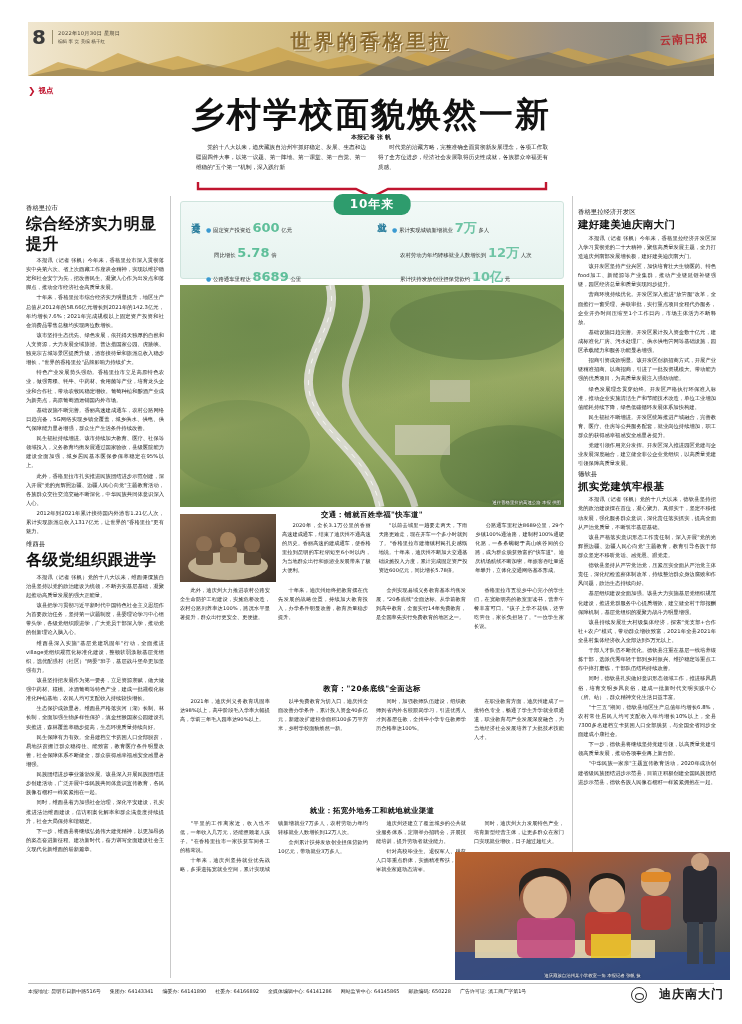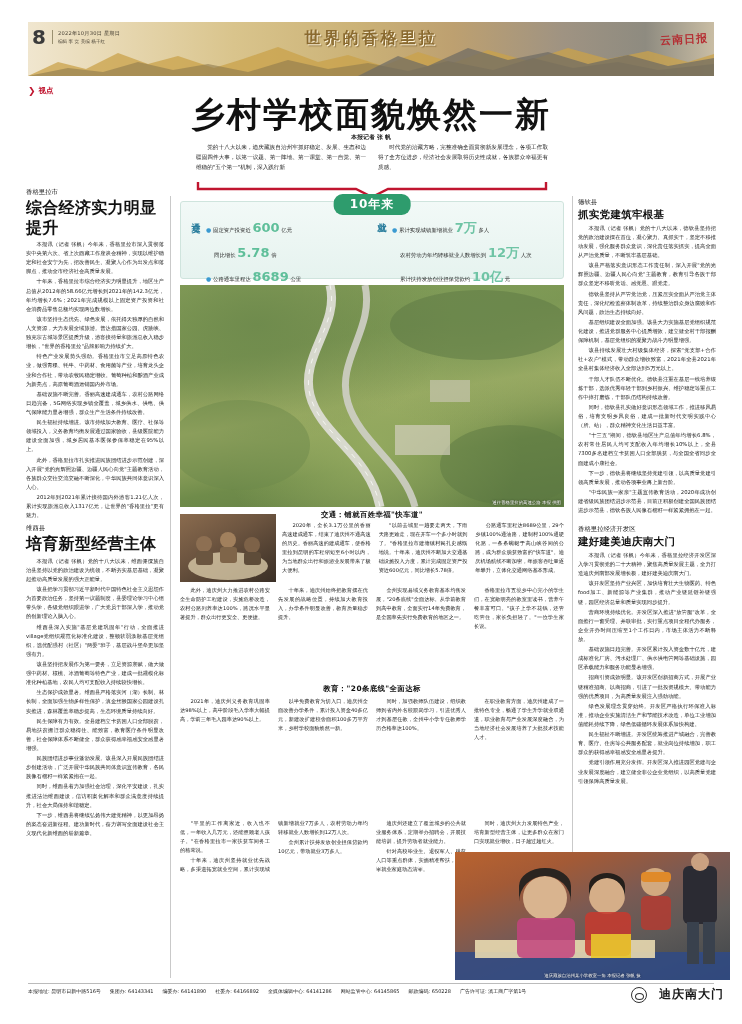--- a/index.html
+++ b/index.html
@@ -20,21 +20,21 @@
   .mh-mountains { position: absolute; left: 0; bottom: 0; width: 100%; height: 34px; }
   .mh-left {
     position: absolute; left: 4px; top: 5px; display: flex; align-items: center; gap: 6px;
   }
   .mh-pageno { font-size: 20px; font-weight: 700; color: #3b3b3b; line-height: 1; }
   .mh-datebar { border-left: 1px solid #9a9070; padding-left: 5px; }
   .mh-date { font-size: 5.2px; color: #4a4336; letter-spacing: .2px; white-space: nowrap; }
   .mh-editors { font-size: 4.6px; color: #4a4336; margin-top: 1.5px; white-space: nowrap; }
   .mh-title {
     position: absolute; left: 50%; transform: translateX(-50%); top: 6px;
-    font-size: 16px; font-weight: 700; letter-spacing: 3px;
+    font-size: 20px; font-weight: 700; letter-spacing: 3px;
     color: #8a6a2f;
     text-shadow: 1px 1px 0 #fff6dd, 2px 2px 1px rgba(90,60,10,.45);
     font-family: "DejaVu Serif", "Liberation Serif", serif;
     white-space: nowrap;
   }
   .mh-logo {
     position: absolute; right: 6px; top: 10px; font-size: 11px; font-weight: 700;
     color: #b5232a; font-family: "DejaVu Serif", serif; letter-spacing: 1px;
     transform: rotate(-3deg); opacity: .9;
   }
@@ -192,85 +192,85 @@
     <div class="lede-ind">党的十八大以来，迪庆藏族自治州牢抓好稳定、发展、生态和边疆固四件大事，以第一议题、第一阵地、第一课堂、第一自觉、第一维稳的"五个第一"机制，深入践行新</div>
     <div class="lede-ind">时代党的治藏方略，完整准确全面贯彻新发展理念，各项工作取得了全方位进步，经济社会发展取得历史性成就，各族群众幸福更有质感。</div>
   </div>
   <svg class="bracket" viewBox="0 0 352 18" preserveAspectRatio="none">
     <path d="M2,2 L2,9 L160,9 L176,17 L192,9 L350,9 L350,2" fill="none" stroke="#c0152f" stroke-width="2.4"></path>
   </svg>
 
   <div class="vrule" style="left:170px; top:196px; height:782px;"></div>
   <div class="vrule" style="left:572px; top:196px; height:782px;"></div>
 
-  <div class="side-col" style="left:26px; top:188px; height:780px;">
+  <div class="side-col" style="left:26px; top:204px; height:780px;">
 
     <div>
       <div class="side-kicker">香格里拉市</div>
       <div class="side-head">综合经济实力明显提升</div>
       <div class="body-text">
         <p>本报讯（记者 张帆）今年来，香格里拉市深入贯彻落实中央第六次、省上次西藏工作座谈会精神，实现以维护稳定和社会安宁为先，把改善民生、凝聚人心作为出发点和落脚点，推动全市经济社会高质量发展。</p>
         <p>十年来，香格里拉市综合经济实力明显提升，地区生产总值从2012年的58.66亿元增长到2021年的142.3亿元，年均增长7.6%；2021年完成规模以上固定资产投资和社会消费品零售总额均实现两位数增长。</p>
         <p>该市坚持生态优先、绿色发展，依托得天独厚的自然和人文资源，大力发展全域旅游。普达措国家公园、虎跳峡、独克宗古城等景区提质升级，游客接待量和旅游总收入稳步增长，"世界的香格里拉"品牌影响力持续扩大。</p>
         <p>特色产业发展势头强劲。香格里拉市立足高原特色农业，做强青稞、牦牛、中药材、食用菌等产业，培育龙头企业和合作社，带动农牧民稳定增收。葡萄种植和酿酒产业成为新亮点，高原葡萄酒远销国内外市场。</p>
         <p>基础设施不断完善。香丽高速建成通车，农村公路网络日趋完备，5G网络实现乡镇全覆盖，城乡供水、供电、供气保障能力显著增强，群众生产生活条件持续改善。</p>
         <p>民生福祉持续增进。该市持续加大教育、医疗、社保等领域投入，义务教育均衡发展通过国家验收，县级医院能力建设全面加强，城乡居民基本医保参保率稳定在95%以上。</p>
         <p>此外，香格里拉市扎实推进民族团结进步示范创建，深入开展"党的光辉照边疆、边疆人民心向党"主题教育活动，各族群众交往交流交融不断深化，中华民族共同体意识深入人心。</p>
         <p>2012年到2021年累计接待国内外游客1.21亿人次，累计实现旅游总收入1317亿元，让世界的"香格里拉"更有魅力。</p>
       </div>
     </div>
 
     <div style="margin-top:4px;">
       <div class="side-kicker">维西县</div>
-      <div class="side-head">培育新型经营主体</div>
+      <div class="side-head">各级党组织跟进学</div>
       <div class="body-text">
         <p>本报讯（记者 张帆）党的十八大以来，维西傈僳族自治县坚持以党的政治建设为统领，不断夯实基层基础，凝聚起推动高质量发展的强大正能量。</p>
         <p>该县把学习贯彻习近平新时代中国特色社会主义思想作为首要政治任务，坚持第一议题制度，县委理论学习中心组带头学，各级党组织跟进学，广大党员干部深入学，推动党的创新理论入脑入心。</p>
         <p>维西县深入实施"基层党建巩固年"行动，全面推进village党组织规范化标准化建设，整顿软弱涣散基层党组织，选优配强村（社区）"两委"班子，基层战斗堡垒更加坚强有力。</p>
         <p>该县坚持把发展作为第一要务，立足资源禀赋，做大做强中药材、核桃、冰酒葡萄等特色产业，建成一批规模化标准化种植基地，农民人均可支配收入持续较快增长。</p>
         <p>生态保护成效显著。维西县严格落实河（湖）长制、林长制，全面加强生物多样性保护，滇金丝猴国家公园建设扎实推进，森林覆盖率稳步提高，生态环境质量持续向好。</p>
         <p>民生保障有力有效。全县建档立卡贫困人口全部脱贫，易地扶贫搬迁群众稳得住、能致富，教育医疗条件明显改善，社会保障体系不断健全，群众获得感幸福感安全感显著增强。</p>
         <p>民族团结进步事业蓬勃发展。该县深入开展民族团结进步创建活动，广泛开展中华民族共同体意识宣传教育，各民族像石榴籽一样紧紧抱在一起。</p>
         <p>同时，维西县着力加强社会治理，深化平安建设，扎实推进法治维西建设，信访积案化解率和群众满意度持续提升，社会大局保持和谐稳定。</p>
         <p>下一步，维西县将继续弘扬伟大建党精神，以更加昂扬的姿态奋进新征程、建功新时代，奋力谱写全面建设社会主义现代化新维西的崭新篇章。</p>
       </div>
     </div>
   </div>
 
   <div class="side-col" style="left:578px; top:198px; height:780px;">
+    <div style="margin-top:10px;">
+      <div class="side-kicker">香格里拉经济开发区</div>
+      <div class="side-head sm">建好建美迪庆南大门</div>
+      <div class="body-text">
+        <p>本报讯（记者 张帆）今年来，香格里拉经济开发区深入学习贯彻党的二十大精神，聚焦高质量发展主题，全力打造迪庆州南部发展增长极，建好建美迪庆南大门。</p>
+        <p>该开发区坚持产业兴区，加快培育壮大生物医药、特色food加工、新能源等产业集群，推动产业链延链补链强链，园区经济总量和质量实现同步提升。</p>
+        <p>营商环境持续优化。开发区深入推进"放管服"改革，全面推行一窗受理、并联审批，实行重点项目全程代办服务，企业开办时间压缩至1个工作日内，市场主体活力不断释放。</p>
+        <p>基础设施日趋完善。开发区累计投入资金数十亿元，建成标准化厂房、污水处理厂、供水供电管网等基础设施，园区承载能力和服务功能显著增强。</p>
+        <p>招商引资成效明显。该开发区创新招商方式，开展产业链精准招商、以商招商，引进了一批投资规模大、带动能力强的优质项目，为高质量发展注入强劲动能。</p>
+        <p>绿色发展理念贯穿始终。开发区严格执行环保准入标准，推动企业实施清洁生产和节能技术改造，单位工业增加值能耗持续下降，绿色低碳循环发展体系加快构建。</p>
+        <p>民生福祉不断增进。开发区统筹推进产城融合，完善教育、医疗、住房等公共服务配套，就业岗位持续增加，职工群众的获得感幸福感安全感显著提升。</p>
+        <p>党建引领作用充分发挥。开发区深入推进园区党建与企业发展深度融合，建立健全非公企业党组织，以高质量党建引领保障高质量发展。</p>
+      </div>
+    </div>
     <div>
       <div class="side-kicker">德钦县</div>
       <div class="side-head sm">抓实党建筑牢根基</div>
       <div class="body-text">
         <p>本报讯（记者 张帆）党的十八大以来，德钦县坚持把党的政治建设摆在首位，凝心聚力、真抓实干，坚定不移推动发展，强化服务群众意识，深化责任落实抓实，提高全面从严治党质量，不断筑牢基层基础。</p>
         <p>该县严格落实意识形态工作责任制，深入开展"党的光辉照边疆、边疆人民心向党"主题教育，教育引导各族干部群众坚定不移听党话、感党恩、跟党走。</p>
         <p>德钦县坚持从严管党治党，压紧压实全面从严治党主体责任，深化纪检监察体制改革，持续整治群众身边腐败和作风问题，政治生态持续向好。</p>
         <p>基层组织建设全面加强。该县大力实施基层党组织规范化建设，推进党群服务中心提质增效，建立健全村干部报酬保障机制，基层党组织的凝聚力战斗力明显增强。</p>
         <p>该县持续发展壮大村级集体经济，探索"党支部+合作社+农户"模式，带动群众增收致富，2021年全县2021年全县村集体经济收入全部达到5万元以上。</p>
         <p>干部人才队伍不断优化。德钦县注重在基层一线培养锻炼干部，选派优秀年轻干部到乡村振兴、维护稳定等重点工作中摔打磨炼，干部队伍结构持续改善。</p>
         <p>同时，德钦县扎实做好意识形态领域工作，推进移风易俗，培育文明乡风良俗，建成一批新时代文明实践中心（所、站），群众精神文化生活日益丰富。</p>
         <p>"十三五"期间，德钦县地区生产总值年均增长6.8%，农村常住居民人均可支配收入年均增长10%以上，全县7300多名建档立卡贫困人口全部脱贫，与全国全省同步全面建成小康社会。</p>
         <p>下一步，德钦县将继续坚持党建引领，以高质量党建引领高质量发展，推动各项事业再上新台阶。</p>
         <p>"中华民族一家亲"主题宣传教育活动，2020年成功创建省级民族团结进步示范县，目前正积极创建全国民族团结进步示范县，德钦各族人民像石榴籽一样紧紧拥抱在一起。</p>
       </div>
     </div>
-    <div style="margin-top:10px;">
-      <div class="side-kicker">香格里拉经济开发区</div>
-      <div class="side-head sm">建好建美迪庆南大门</div>
-      <div class="body-text">
-        <p>本报讯（记者 张帆）今年来，香格里拉经济开发区深入学习贯彻党的二十大精神，聚焦高质量发展主题，全力打造迪庆州南部发展增长极，建好建美迪庆南大门。</p>
-        <p>该开发区坚持产业兴区，加快培育壮大生物医药、特色food加工、新能源等产业集群，推动产业链延链补链强链，园区经济总量和质量实现同步提升。</p>
-        <p>营商环境持续优化。开发区深入推进"放管服"改革，全面推行一窗受理、并联审批，实行重点项目全程代办服务，企业开办时间压缩至1个工作日内，市场主体活力不断释放。</p>
-        <p>基础设施日趋完善。开发区累计投入资金数十亿元，建成标准化厂房、污水处理厂、供水供电管网等基础设施，园区承载能力和服务功能显著增强。</p>
-        <p>招商引资成效明显。该开发区创新招商方式，开展产业链精准招商、以商招商，引进了一批投资规模大、带动能力强的优质项目，为高质量发展注入强劲动能。</p>
-        <p>绿色发展理念贯穿始终。开发区严格执行环保准入标准，推动企业实施清洁生产和节能技术改造，单位工业增加值能耗持续下降，绿色低碳循环发展体系加快构建。</p>
-        <p>民生福祉不断增进。开发区统筹推进产城融合，完善教育、医疗、住房等公共服务配套，就业岗位持续增加，职工群众的获得感幸福感安全感显著提升。</p>
-        <p>党建引领作用充分发挥。开发区深入推进园区党建与企业发展深度融合，建立健全非公企业党组织，以高质量党建引领保障高质量发展。</p>
-      </div>
-    </div>
   </div>
 
   <div class="infobox">
     <div class="info-tab">10年来</div>
     <div class="info-grid">
       <div class="info-col">
         <div class="info-label">交通</div>
         <div class="info-items">
           <div class="info-item">
             <span class="bul">●</span>
@@ -359,20 +359,21 @@
   </div>
 
   <div class="sec-head" style="top:684px;">教育："20条底线"全面达标</div>
   <div class="center-cols" style="left:180px; top:697px; width:384px; column-count:4; height:102px;">
     <p>2021年，迪庆州义务教育巩固率达98%以上，高中阶段毛入学率大幅提高，学前三年毛入园率达90%以上。</p>
     <p>以半免费教育为切入口，迪庆州全面改善办学条件，累计投入资金40多亿元，新建改扩建校舍面积100多万平方米，乡村学校面貌焕然一新。</p>
     <p>同时，加强教师队伍建设，组织教师到省内外名校跟岗学习，引进优秀人才到基层任教，全州中小学专任教师学历合格率达100%。</p>
     <p>在职业教育方面，迪庆州建成了一批特色专业，畅通了学生升学就业双通道，职业教育与产业发展深度融合，为当地经济社会发展培养了大批技术技能人才。</p>
   </div>
 
+  <div class="sec-head" style="top:806px;">就业：拓宽外地务工和就地就业渠道</div>
   <div class="center-cols" style="left:180px; top:819px; width:384px; column-count:4; height:155px;">
     <p>"平里的工作离家近，收入也不低，一年收入几万元，还能照顾老人孩子。"在香格里拉市一家扶贫车间务工的格茸说。</p>
     <p>十年来，迪庆州坚持就业优先战略，多渠道拓宽就业空间，累计实现城镇新增就业7万多人，农村劳动力年均转移就业人数增长到12万人次。</p>
     <p>全州累计扶持发放创业担保贷款约10亿元，带动就业3万多人。</p>
     <p>迪庆州还建立了覆盖城乡的公共就业服务体系，定期举办招聘会，开展技能培训，提升劳动者就业能力。</p>
     <p>针对高校毕业生、退役军人、脱贫人口等重点群体，实施精准帮扶，确保零就业家庭动态清零。</p>
     <p>同时，迪庆州大力发展特色产业，培育新型经营主体，让更多群众在家门口实现就业增收，日子越过越红火。</p>
   </div>
 
   <div class="photo photo-bottom">

